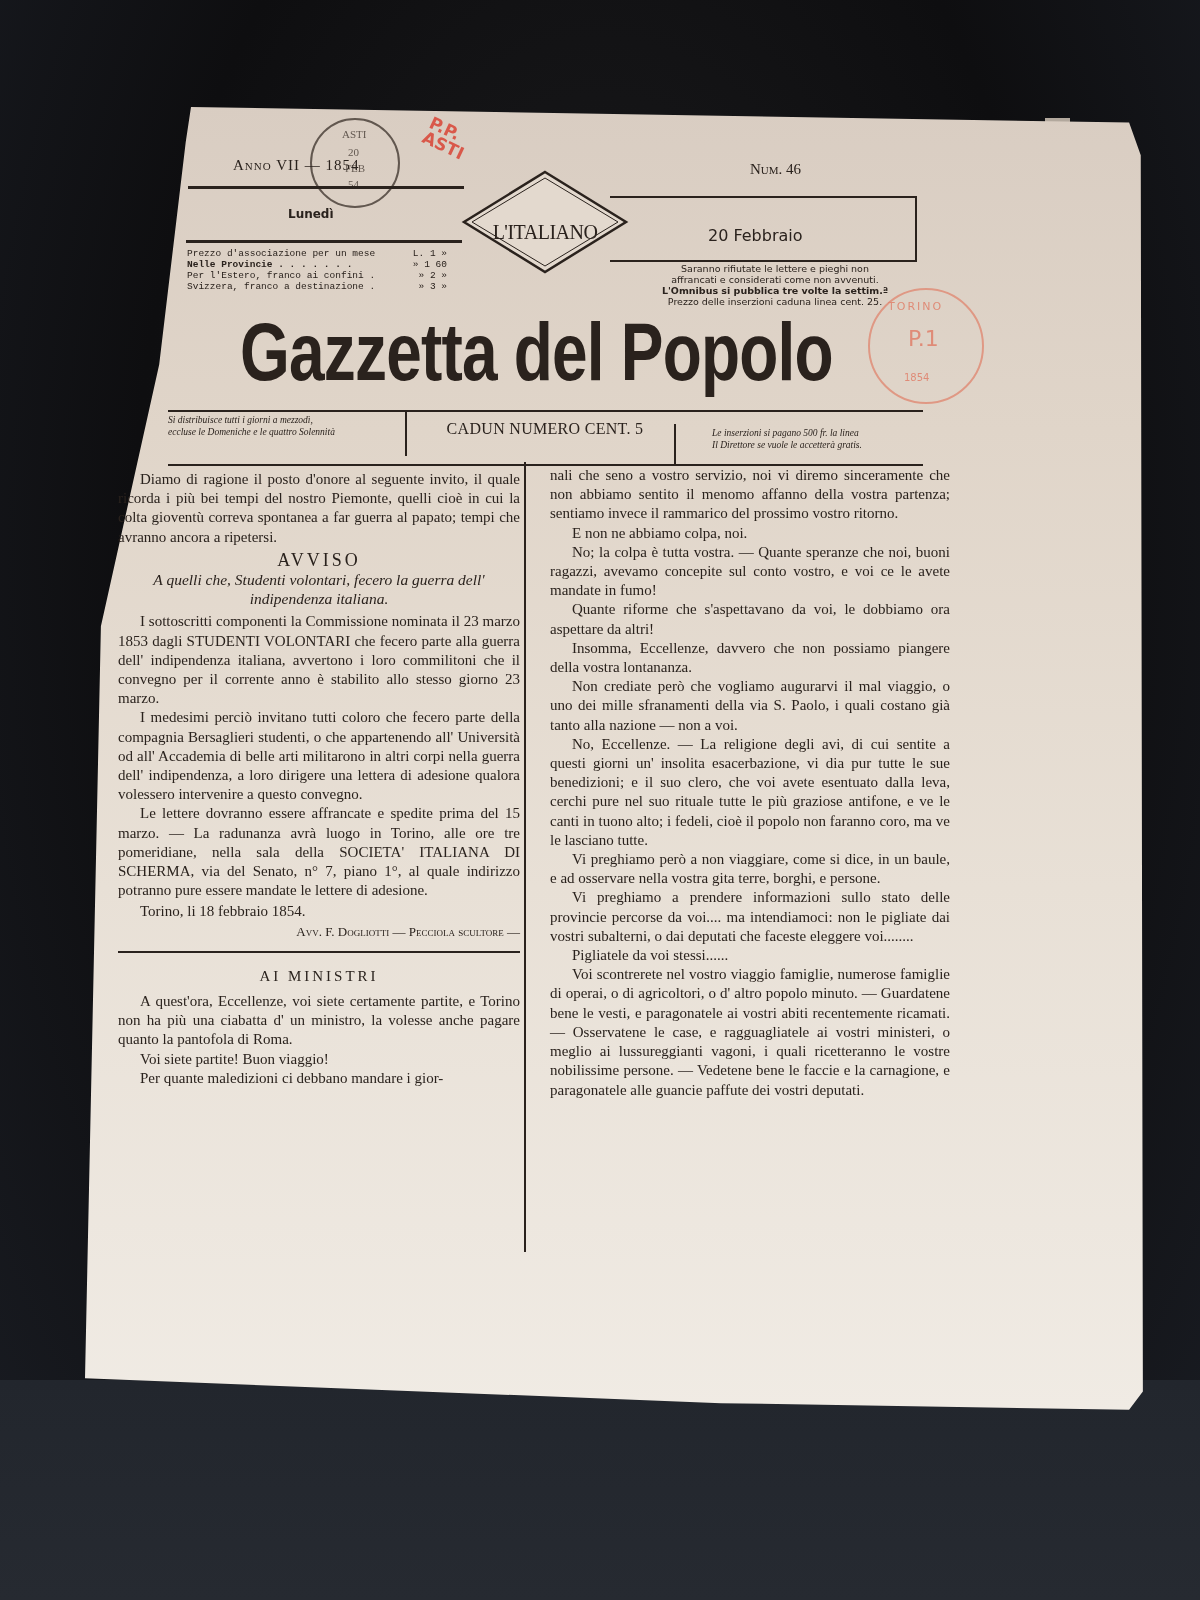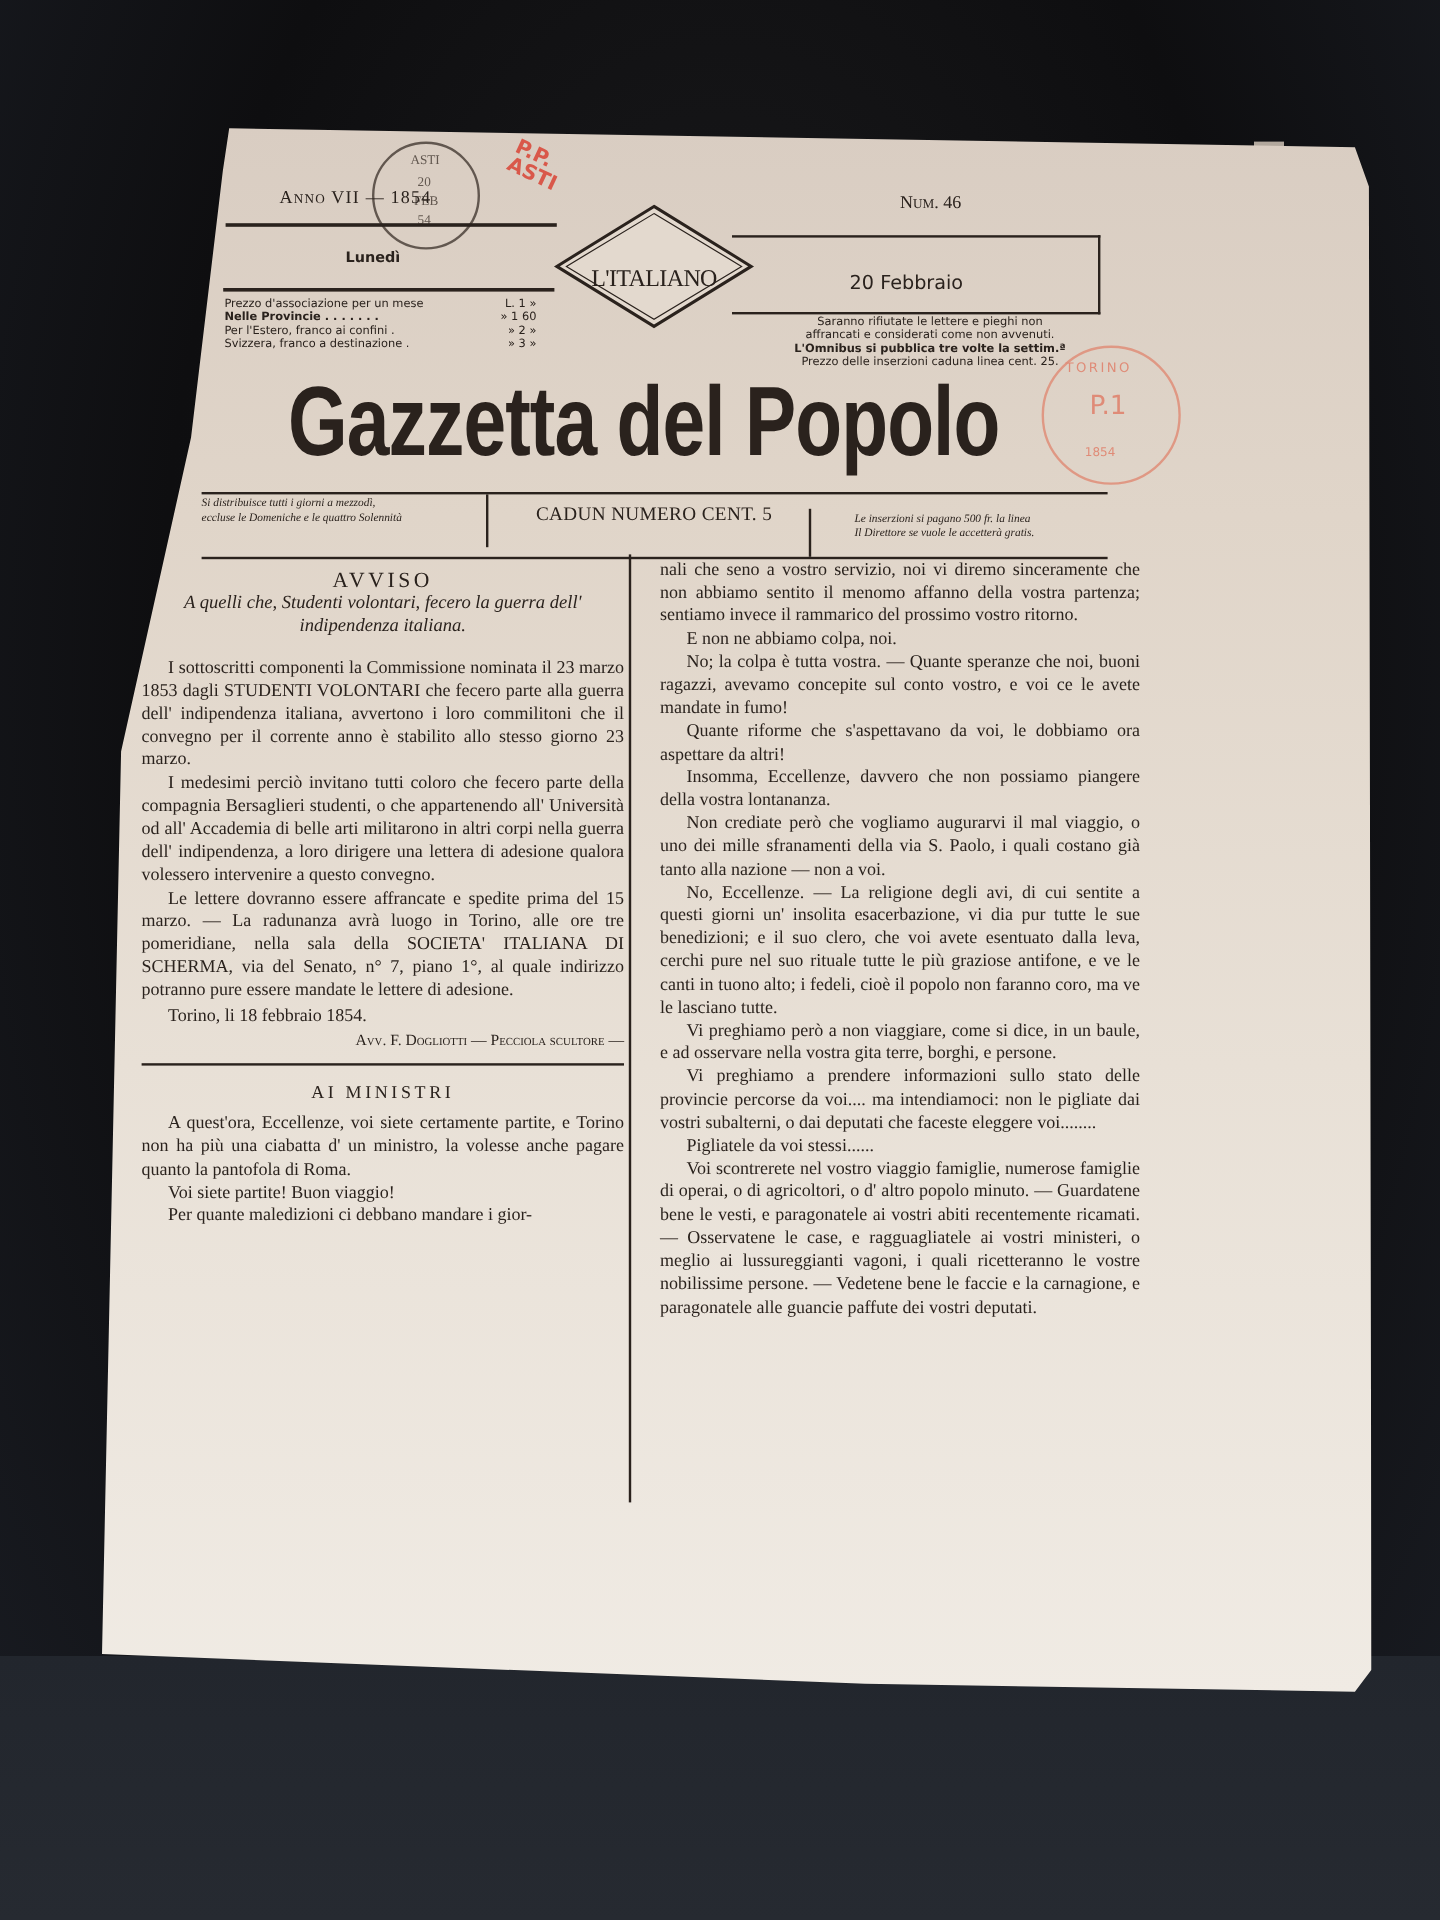--- a/index.html
+++ b/index.html
@@ -36,21 +36,21 @@
     left:460px; top:168px; width:170px; height:108px;
   }
   .diamond-label {
     left:480px; top:221px; width:130px; text-align:center; font-size:20px; letter-spacing:-0.5px;
   }
   .box-right {
     left:610px; top:196px; width:305px; height:62px; border:2px solid #2a221d; border-left:none;
   }
 
   .price-table { left:187px; top:248px; font-size:9.5px; line-height:11px; font-family:"DejaVu Sans", sans-serif; }
-  .price-table .row { display:flex; width:260px; }
+  .price-table .row { display:flex; width:260px;font-family:Liberation Mono, monospace; }
   .price-table .lbl { flex:1; white-space:nowrap; overflow:hidden; }
   .price-table .val { width:50px; text-align:right; }
   .notice-right { left:650px; top:263px; width:250px; font-size:9.5px; line-height:11px; font-family:"DejaVu Sans", sans-serif; text-align:center; }
 
   .title {
     left:240px; top:305px; font-size:82px; font-weight:bold; letter-spacing:-1px;
     font-family:"Liberation Sans Narrow", "Liberation Sans", sans-serif;
     transform:scaleX(0.78); transform-origin:left top; white-space:nowrap;
   }
 
@@ -152,23 +152,24 @@
   <div>Si distribuisce tutti i giorni a mezzodì,</div>
   <div>eccluse le Domeniche e le quattro Solennità</div>
 </div>
 <div class="abs ink info-center">CADUN NUMERO CENT. 5</div>
 <div class="abs ink info-right">
   <div>Le inserzioni si pagano 500 fr. la linea</div>
   <div>Il Direttore se vuole le accetterà gratis.</div>
 </div>
 
 <div class="abs ink col col-left">
+  <p class="indent">Diamo di ragione il posto d'onore al seguente invito, il quale ricorda i più bei tempi del nostro Piemonte, quelli cioè in cui la colta gioventù correva spontanea a far guerra al papato; tempi che avranno ancora a ripetersi.</p>
   <div class="heading-avviso">AVVISO</div>
   <div class="italic-sub">A quelli che, Studenti volontari, fecero la guerra dell' indipendenza italiana.</div>
-  <p class="indent" style="margin-top:16px">I sottoscritti componenti la Commissione nominata il 23 marzo 1853 dagli STUDENTI VOLONTARI che fecero parte alla guerra dell' indipendenza italiana, avvertono i loro commilitoni che il convegno per il corrente anno è stabilito allo stesso giorno 23 marzo.</p>
+  <p class="indent" style="margin-top:4px">I sottoscritti componenti la Commissione nominata il 23 marzo 1853 dagli STUDENTI VOLONTARI che fecero parte alla guerra dell' indipendenza italiana, avvertono i loro commilitoni che il convegno per il corrente anno è stabilito allo stesso giorno 23 marzo.</p>
   <p class="indent">I medesimi perciò invitano tutti coloro che fecero parte della compagnia Bersaglieri studenti, o che appartenendo all' Università od all' Accademia di belle arti militarono in altri corpi nella guerra dell' indipendenza, a loro dirigere una lettera di adesione qualora volessero intervenire a questo convegno.</p>
   <p class="indent">Le lettere dovranno essere affrancate e spedite prima del 15 marzo. — La radunanza avrà luogo in Torino, alle ore tre pomeridiane, nella sala della SOCIETA' ITALIANA DI SCHERMA, via del Senato, n° 7, piano 1°, al quale indirizzo potranno pure essere mandate le lettere di adesione.</p>
   <p class="indent" style="margin-top:2px">Torino, li 18 febbraio 1854.</p>
   <div class="sig">Avv. F. Dogliotti — Pecciola scultore —</div>
   <div class="hr"></div>
   <div class="heading-min">AI MINISTRI</div>
   <p class="indent">A quest'ora, Eccellenze, voi siete certamente partite, e Torino non ha più una ciabatta d' un ministro, la volesse anche pagare quanto la pantofola di Roma.</p>
   <p class="indent">Voi siete partite! Buon viaggio!</p>
   <p class="indent">Per quante maledizioni ci debbano mandare i gior-</p>
 </div>

